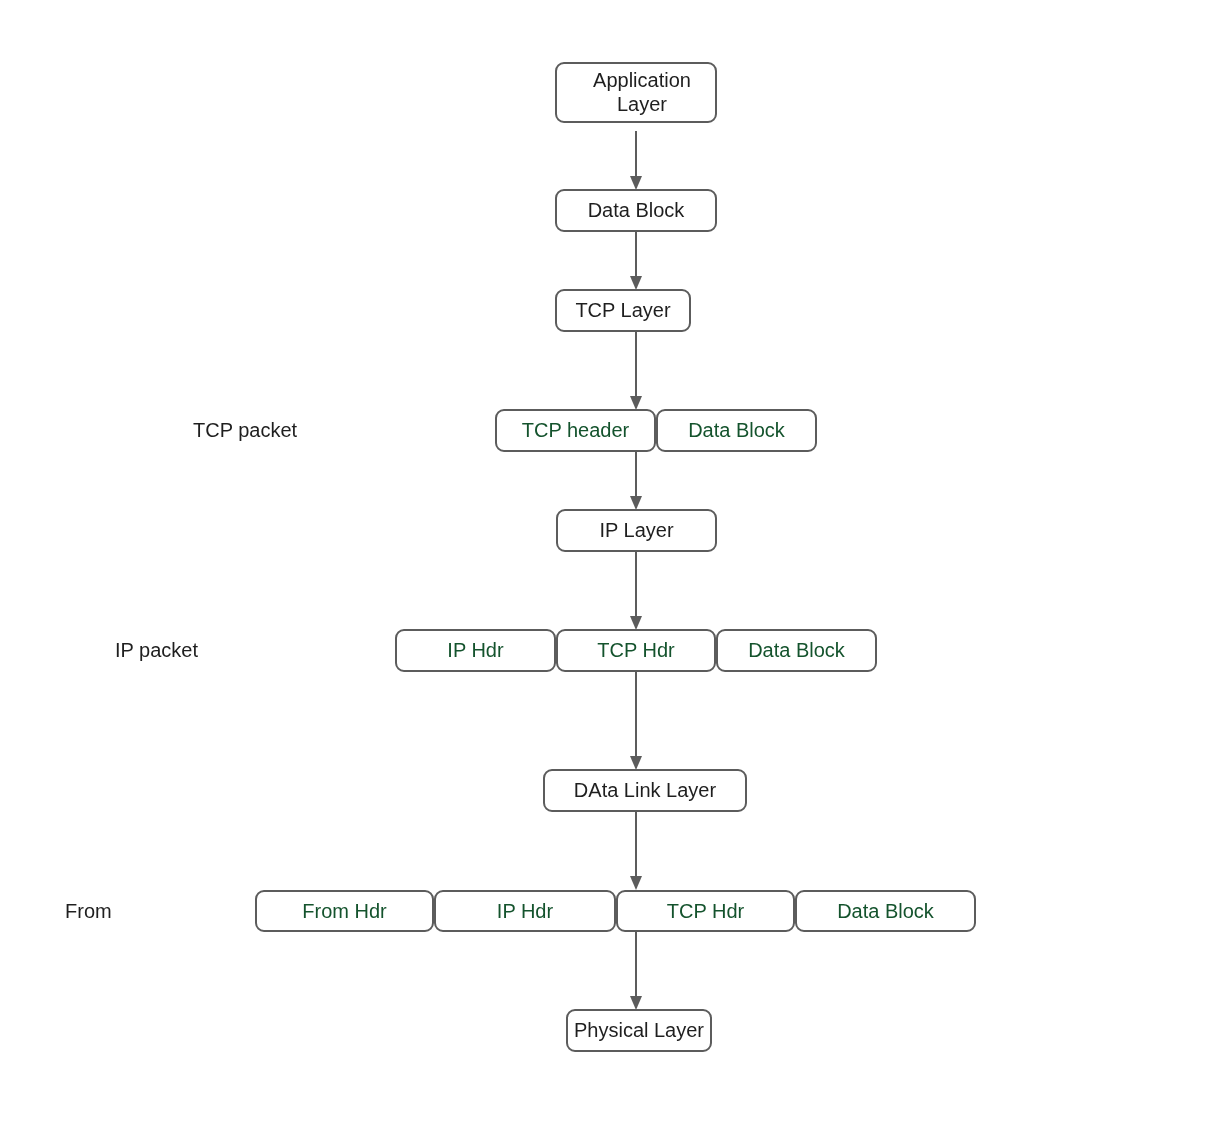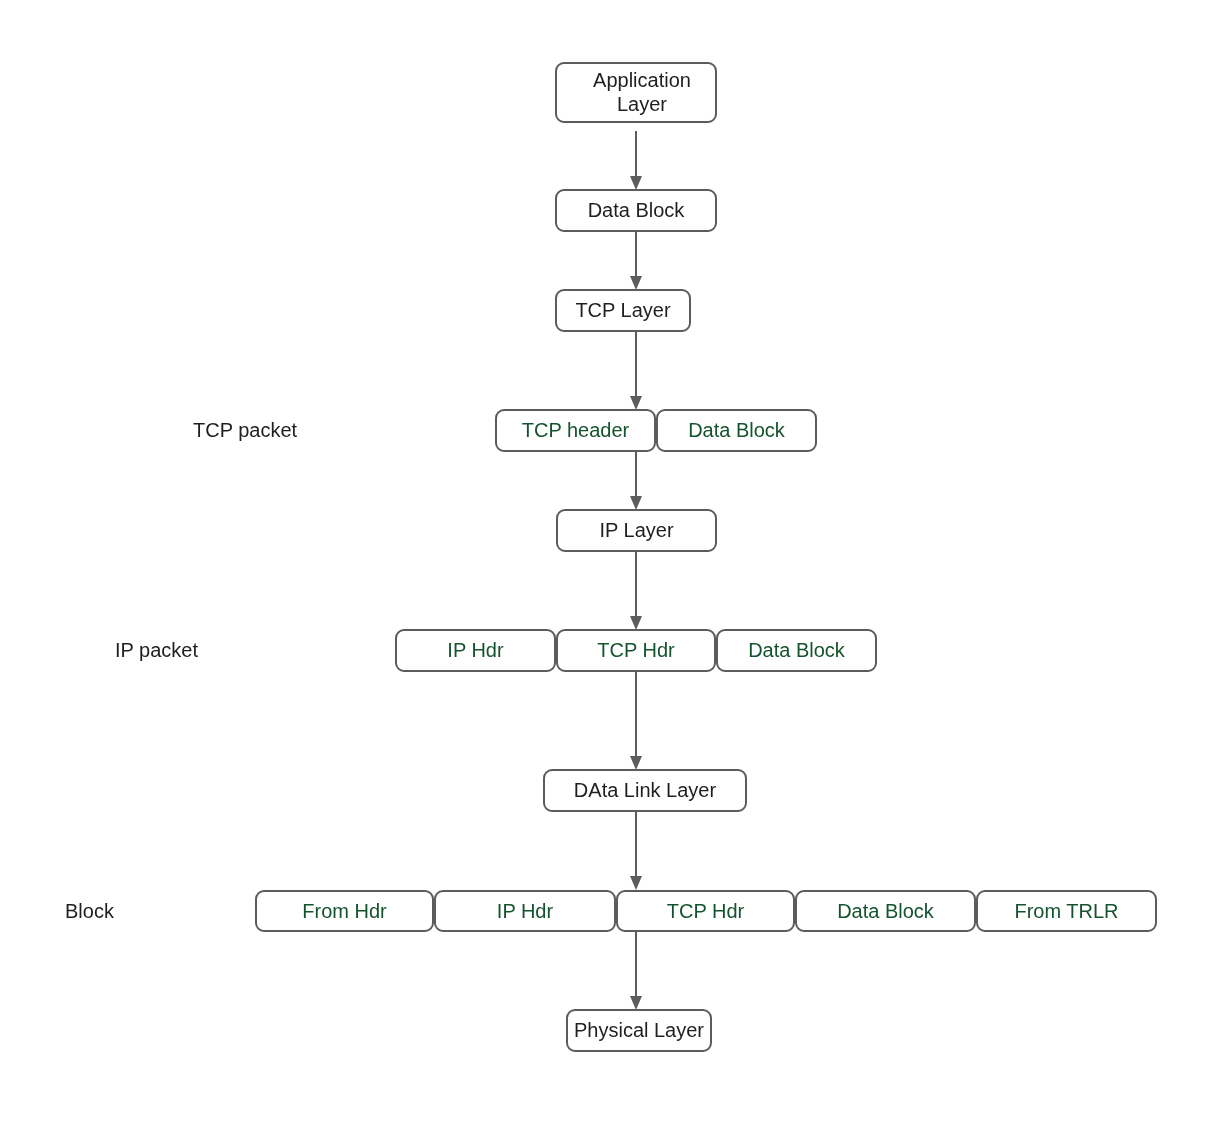--- a/index.html
+++ b/index.html
@@ -142,23 +142,22 @@
   </div>
 
   <div class="row-label" style="left:115px; top:639px; width:200px;">IP packet</div>
 
   <div class="seg-row" style="left:395px; top:629px; width:482px; height:43px;">
     <div class="seg" style="width:161px;">IP Hdr</div>
     <div class="seg" style="width:160px;">TCP Hdr</div>
     <div class="seg" style="width:161px;">Data Block</div>
   </div>
 
-  <div class="row-label" style="left:65px; top:900px; width:168px;">Block</div>
+  <div class="row-label" style="left:65px; top:900px; width:168px;">From</div>
 
   <div class="seg-row" style="left:255px; top:890px; width:902px; height:42px;align-items:center;">
     <div class="seg" style="width:179px;">From Hdr</div>
     <div class="seg" style="width:182px;">IP Hdr</div>
     <div class="seg" style="width:179px;">TCP Hdr</div>
     <div class="seg" style="width:181px;">Data Block</div>
-    <div class="seg" style="width:181px;">From TRLR</div>
   </div>
 
 </div>
 
 </body></html>

